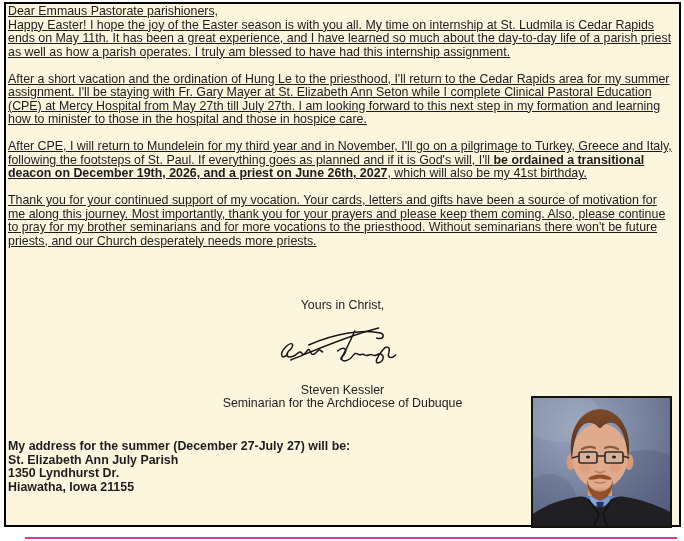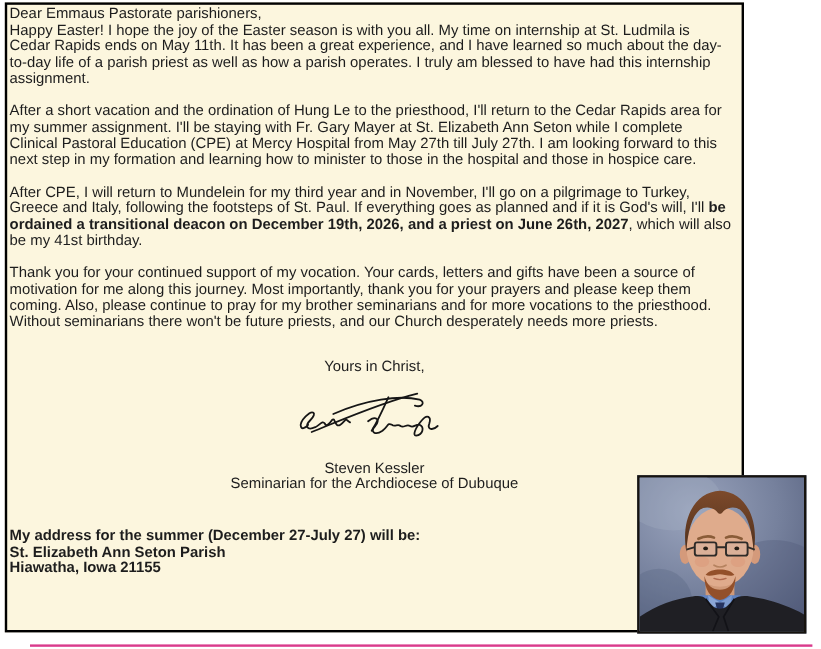--- a/index.html
+++ b/index.html
@@ -1,22 +1,22 @@
 <!DOCTYPE html>
 <html><head>
 <meta charset="utf-8">
 <style>
   html,body { margin:0; padding:0; background:#ffffff; }
   .page {
     position:relative; width:684px; height:541px; background:#ffffff;
     font-family:"Liberation Sans", sans-serif; color:#1d1d1d; overflow:hidden;
   }
   .letter-box {
-    position:absolute; left:4px; top:2px; width:616px; height:525px;
-    box-sizing:border-box; background:#FCF6DE; border:2.5px solid #000000;
+    position:absolute; left:4px; top:2px; width:677px; height:525px;
+    box-sizing:border-box; background:#FCF6DE; border:2.5px solid #000000;text-decoration:underline;
   }
   .body-text {
     padding:1px 7px 0 2px; font-size:12.4px; line-height:13.5px;
   }
   .body-text p { margin:0 0 13.5px 0; }
   .bold { font-weight:bold; }
   .centered-line {
     position:absolute; left:0; width:100%; text-align:center;
     font-size:12.4px; line-height:13.5px;
   }
@@ -67,21 +67,22 @@
           <path d="M60,29 C66,24 71,27 66,33 C61,38 66,41 72,37 C77,33 76,30 80,32 C82,34 85,31 87,33 C90,35 92,31 95,33 C98,35 100,31 103,32 C107,34 106,40 100,41 C97,41 99,35 105,28 C109,23 113,25 111,31 C109,36 114,37 118,33"></path>
         </g>
       </svg>
     </div>
 
     <div class="centered-line sig-title">Seminarian for the Archdiocese of Dubuque</div>
     <div class="centered-line sig-name">Steven Kessler</div>
 
     <div class="address">
       <div>My address for the summer (December 27-July 27) will be:</div>
-      <div>St. Elizabeth Ann Seton Parish</div>
+      <div>St. Elizabeth Ann July Parish</div>
+      <div>1350 Lyndhurst Dr.</div>
       <div>Hiawatha, Iowa 21155</div>
     </div>
 
     <div class="photo-frame">
       <svg width="137" height="128" viewBox="0 0 137 128" xmlns="http://www.w3.org/2000/svg">
         <defs>
           <radialGradient id="bgGrad" cx="32%" cy="22%" r="95%">
             <stop offset="0%" stop-color="#9aa4bd"></stop>
             <stop offset="55%" stop-color="#76819d"></stop>
             <stop offset="100%" stop-color="#545e7c"></stop>

